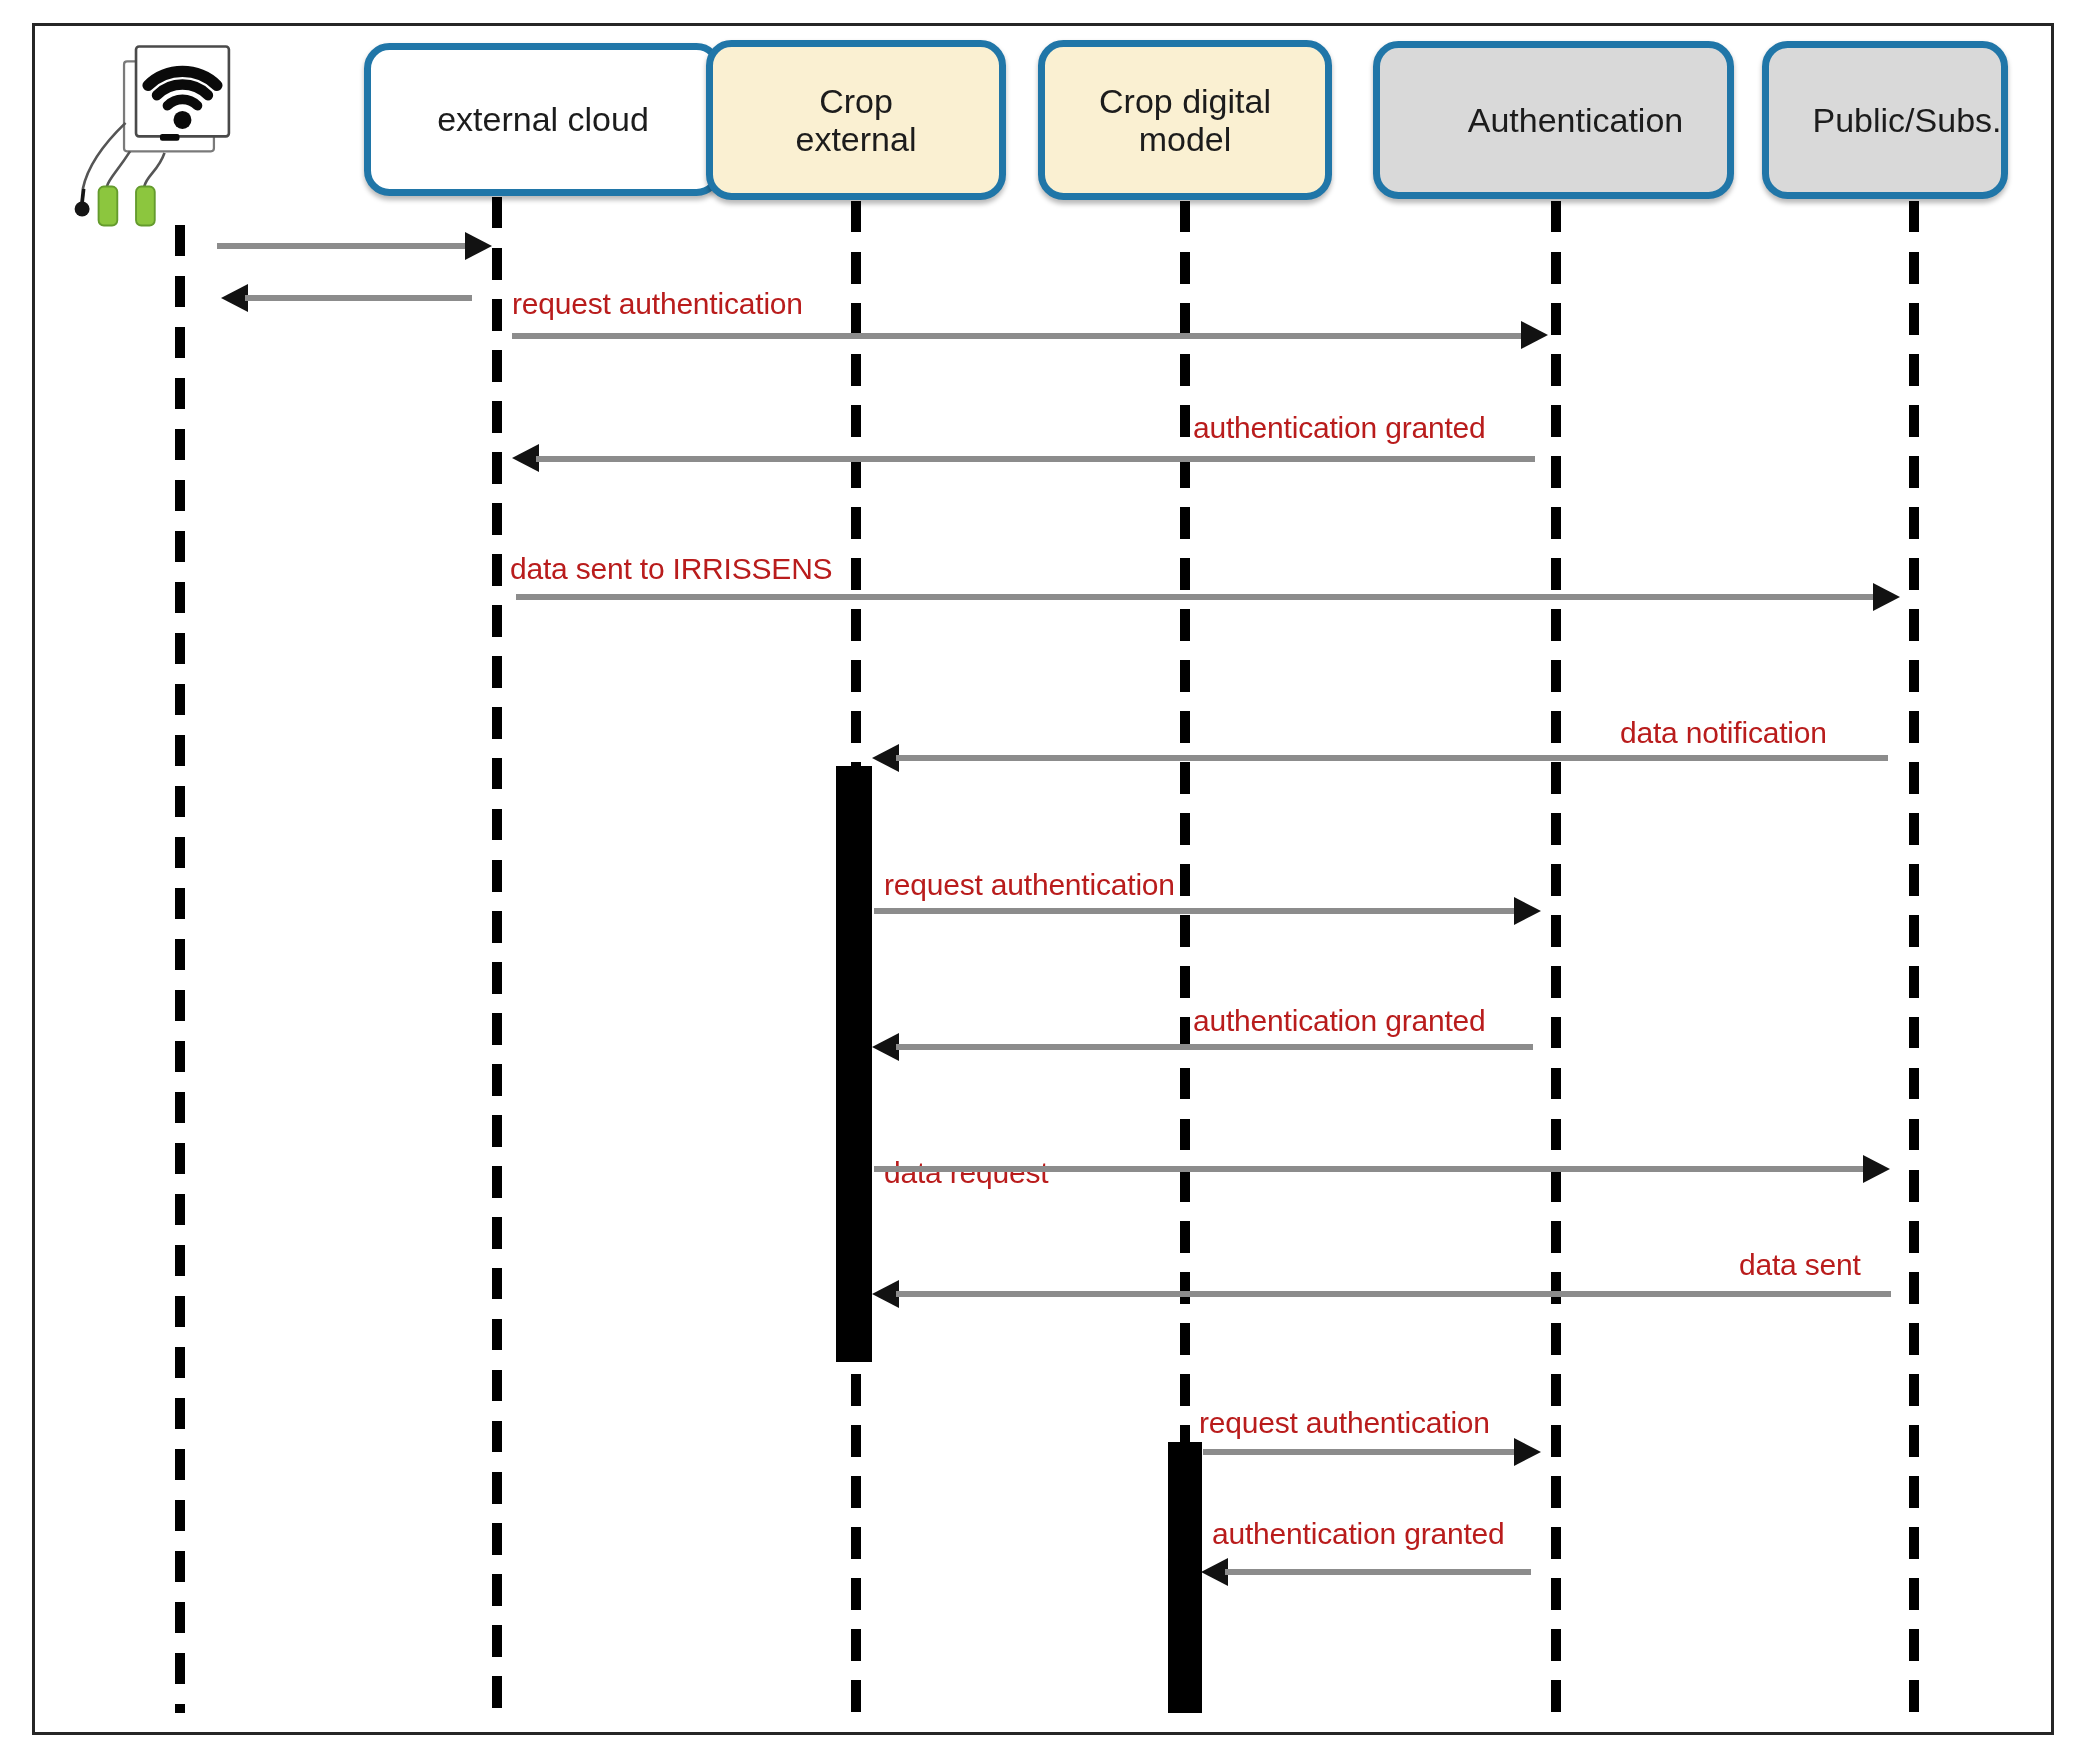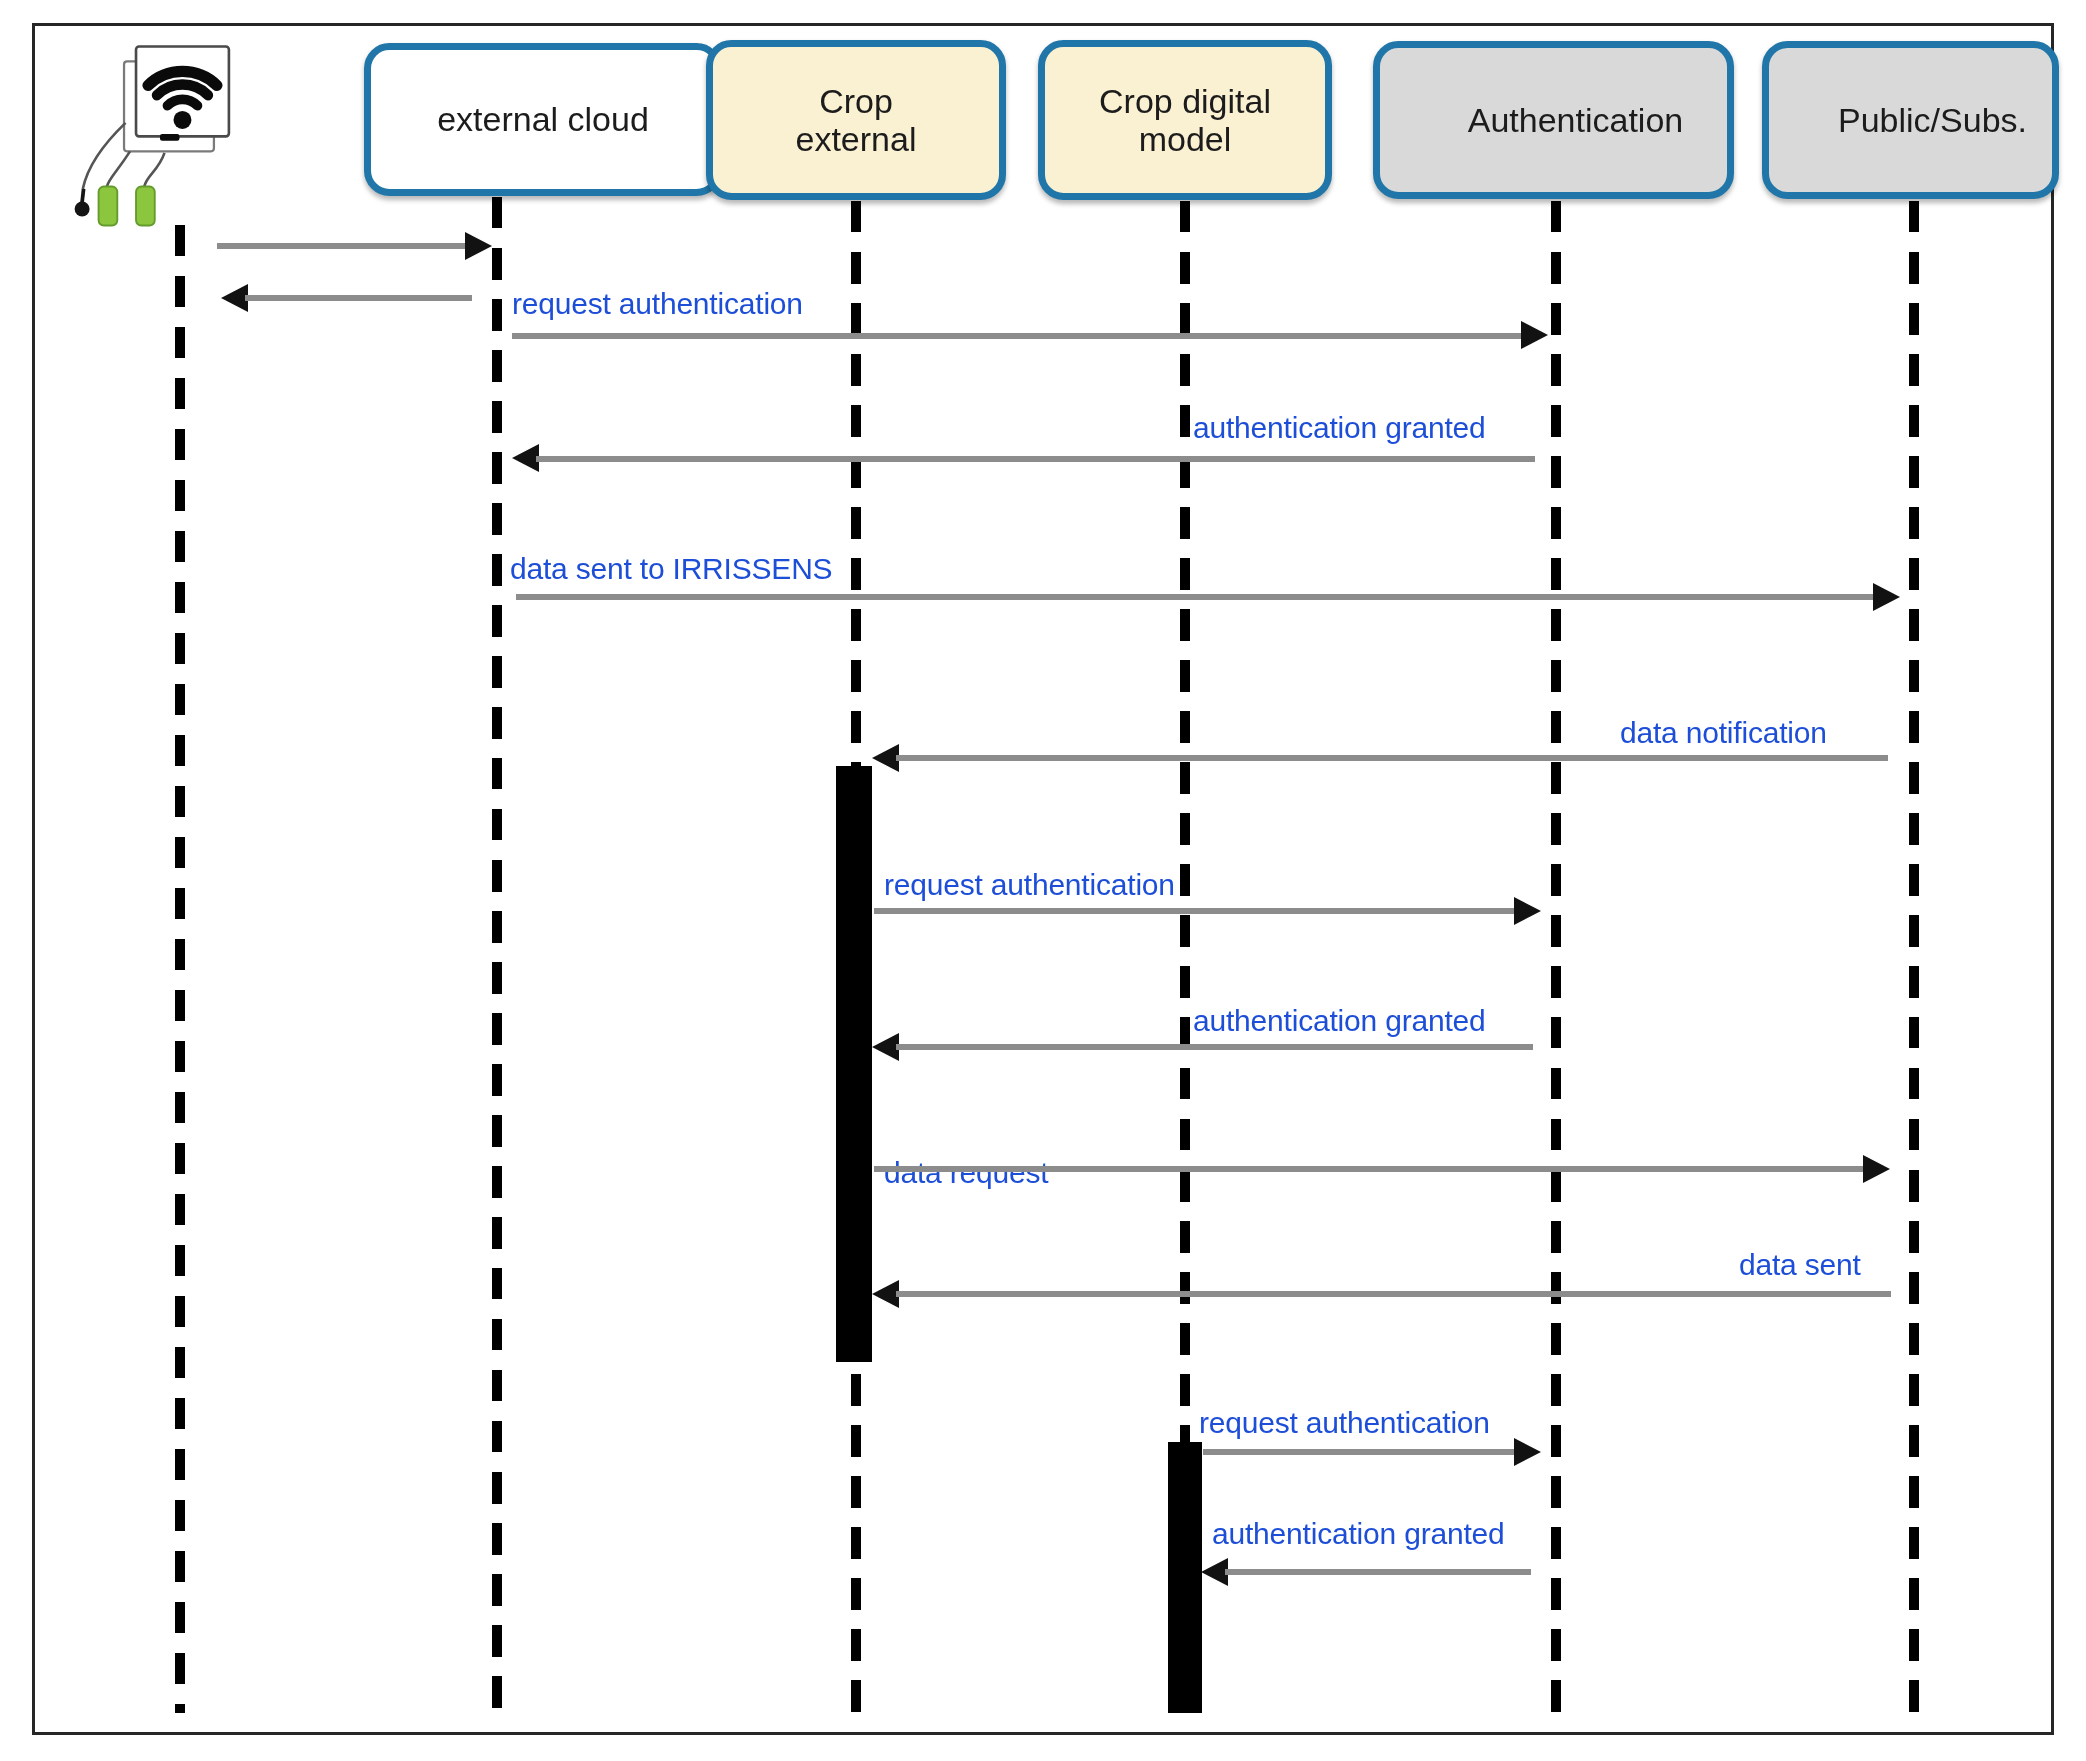--- a/index.html
+++ b/index.html
@@ -45,21 +45,21 @@
   .activation{
     position:absolute;
     background:#000;
     z-index:2;
   }
   
   .msg{position:absolute;inset:0;z-index:3;}
   .mlabel{
     position:absolute;
     font-size:30px;
-    color:#1d4ed8;
+    color:#b91c1c;
     white-space:nowrap;
     letter-spacing:-0.2px;
   }
   .shaft{position:absolute;height:6px;background:#8c8c8c;}
   .ah-r{position:absolute;width:0;height:0;
     border-top:14.2px solid transparent;border-bottom:14.2px solid transparent;
     border-left:27px solid #121212;}
   .ah-l{position:absolute;width:0;height:0;
     border-top:14.2px solid transparent;border-bottom:14.2px solid transparent;
     border-right:27px solid #121212;}
@@ -109,21 +109,21 @@
     <span>Crop
 external</span>
   </div>
   <div class="actor fill-cream" style="left:1038px;top:40px;width:294px;height:160px;">
     <span>Crop digital
 model</span>
   </div>
   <div class="actor fill-gray" style="left:1373px;top:41px;width:361px;height:158px;">
     <span>Authentication</span>
   </div>
-  <div class="actor fill-gray" style="left:1762px;top:41px;width:297px;height:158px;">
+  <div class="actor fill-gray" style="left:1762px;top:41px;width:246px;height:158px;">
     <span>Public/Subs.</span>
   </div>
 
   <div class="msg">
     <div class="shaft" style="left:217px;top:243px;width:250px;"></div>
     <div class="ah-r" style="left:465px;top:232px;"></div>
   </div>
 
   <div class="msg">
     <div class="ah-l" style="left:221px;top:284px;"></div>

